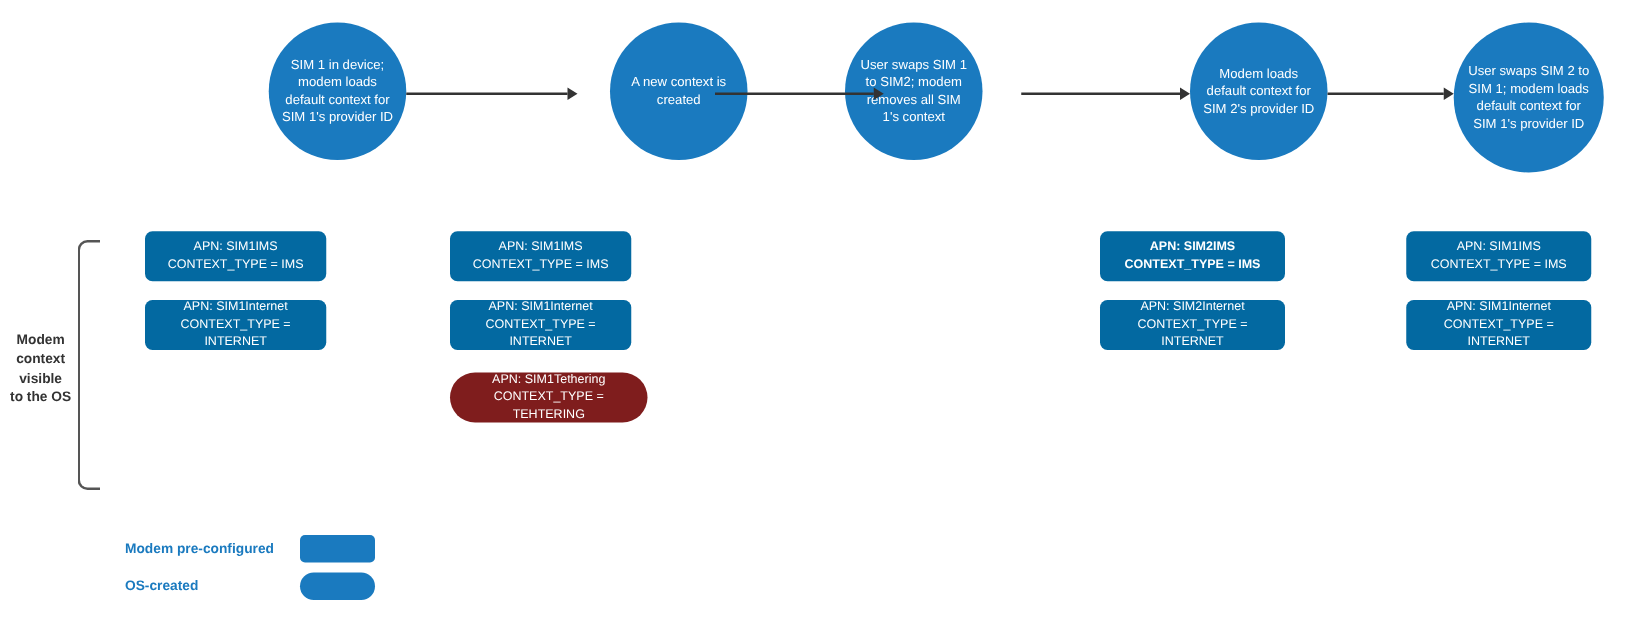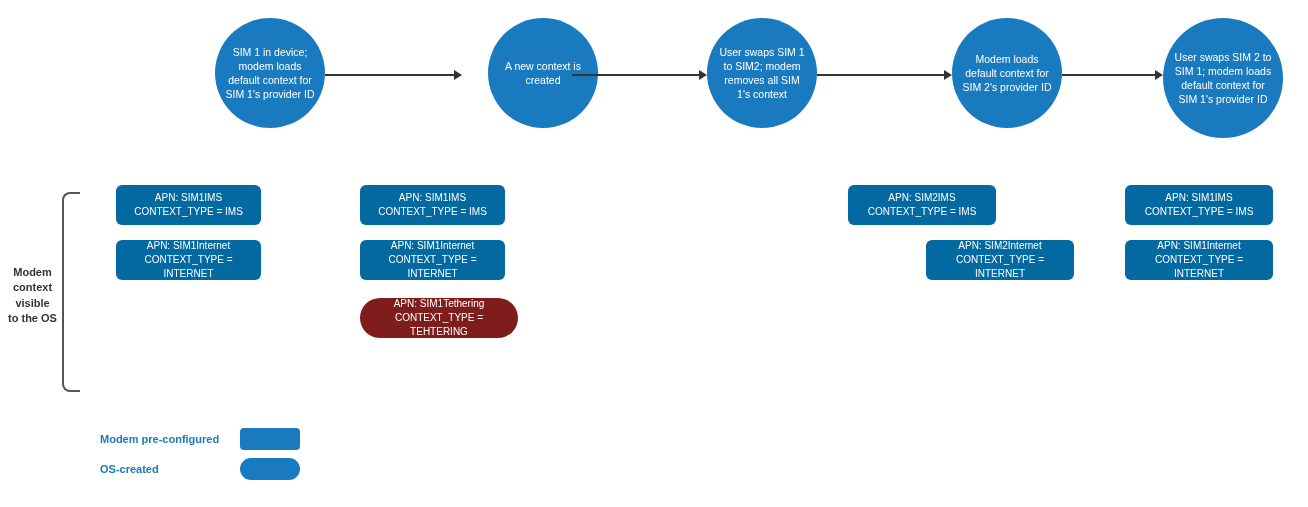--- a/index.html
+++ b/index.html
@@ -144,21 +144,21 @@
 <body>
 
 <div class="diagram-container">
 
   <div class="step-circle" style="left:215px; top:18px;">
     <span>SIM 1 in device; modem loads default context for SIM 1's provider ID</span>
   </div>
   <div class="step-circle" style="left:488px; top:18px;align-items:center;">
     <span>A new context is created</span>
   </div>
-  <div class="step-circle" style="left:707px; top:18px;">
+  <div class="step-circle" style="left:676px; top:18px;">
     <span>User swaps SIM 1 to SIM2; modem removes all SIM 1's context</span>
   </div>
   <div class="step-circle" style="left:952px; top:18px;">
     <span>Modem loads default context for SIM 2's provider ID</span>
   </div>
   <div class="step-circle" style="left:1163px; top:18px; width:120px; height:120px;">
     <span>User swaps SIM 2 to SIM 1; modem loads default context for SIM 1's provider ID</span>
   </div>
 
   <div class="arrow" style="left:325px; top:70px; width:137px;">
@@ -194,24 +194,24 @@
   <div class="context-box" style="left:360px; top:185px; width:145px; height:40px;">
     <span>APN: SIM1IMS<br>CONTEXT_TYPE = IMS</span>
   </div>
   <div class="context-box" style="left:360px; top:240px; width:145px; height:40px;">
     <span>APN: SIM1Internet<br>CONTEXT_TYPE = INTERNET</span>
   </div>
   <div class="context-box-pill" style="left:360px; top:298px; width:158px; height:40px;">
     <span>APN: SIM1Tethering<br>CONTEXT_TYPE = TEHTERING</span>
   </div>
 
-  <div class="context-box" style="left:848px; top:185px; width:148px; height:40px;">
+  <div class="context-box" style="left:880px; top:185px; width:148px; height:40px;font-weight:bold;">
     <span>APN: SIM2IMS<br>CONTEXT_TYPE = IMS</span>
   </div>
-  <div class="context-box" style="left:926px; top:240px; width:148px; height:40px;">
+  <div class="context-box" style="left:880px; top:240px; width:148px; height:40px;">
     <span>APN: SIM2Internet<br>CONTEXT_TYPE = INTERNET</span>
   </div>
 
   <div class="context-box" style="left:1125px; top:185px; width:148px; height:40px;">
     <span>APN: SIM1IMS<br>CONTEXT_TYPE = IMS</span>
   </div>
   <div class="context-box" style="left:1125px; top:240px; width:148px; height:40px;">
     <span>APN: SIM1Internet<br>CONTEXT_TYPE = INTERNET</span>
   </div>
 

